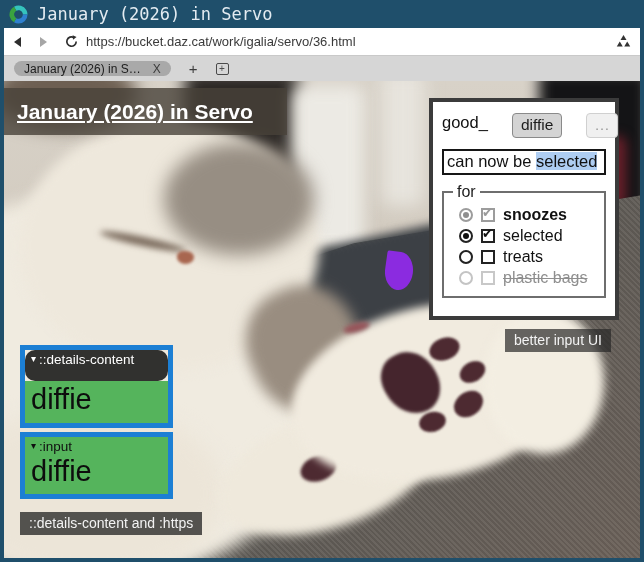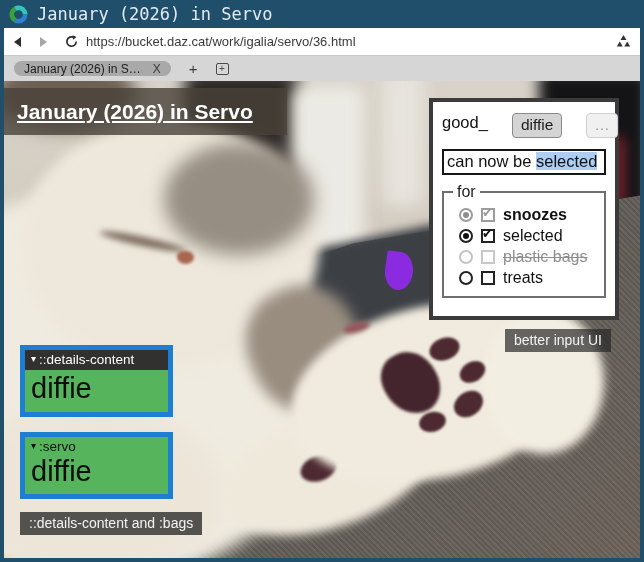--- a/index.html
+++ b/index.html
@@ -101,21 +101,21 @@
   .caption { position:absolute; background:rgba(40,40,40,0.70); color:#f3f3f3; font-size:14px; padding:3px 9px 4px; white-space:nowrap; }
   .cap-input { left:501px; top:248px; }
   .cap-details { left:16px; top:431px; background:rgba(32,32,32,0.75); }
 
   .purple-blob { position:absolute; left:381px; top:171px; width:28px; height:38px; background:#8b2be0;
                  border-radius:6% 58% 54% 58%; transform:rotate(8deg); }
 
   .details-box { position:absolute; left:16px; width:153px; border:5px solid #1c7fd4; }
   .box1 { top:264px; }
   .box2 { top:351px; background:#55b45c; }
-  .summary-dark { background:#31312f; color:#ffffff; font-size:13.5px; padding:2px 6px 3px; white-space:nowrap; }
+  .summary-dark { background:#31312f; color:#ffffff; font-size:13.5px; padding:2px 6px 14px; white-space:nowrap;border-radius:10px; }
   .summary-green { color:#101010; font-size:13.5px; padding:2px 6px 0; white-space:nowrap; }
   .details-body { background:#55b45c; color:#0d0d0d; font-size:29px; line-height:1.22; padding:1px 6px 6px; }
   .box2 .details-body { padding:0 6px 5px; }
   .marker { font-size:10px; vertical-align:2px; margin-right:3px; }
 </style>
 </head>
 <body>
 
 <div class="window">
 
@@ -212,40 +212,40 @@
           <span class="radio" data-state="checked-disabled"></span>
           <span class="checkbox" data-state="checked-disabled"></span>
           <span class="opt-label" data-style="bold">snoozes</span>
         </div>
         <div class="opt-row">
           <span class="radio" data-state="checked"></span>
           <span class="checkbox" data-state="checked"></span>
           <span class="opt-label" data-style="normal">selected</span>
         </div>
         <div class="opt-row">
+          <span class="radio" data-state="unchecked"></span>
+          <span class="checkbox" data-state="unchecked"></span>
+          <span class="opt-label" data-style="normal">treats</span>
+        </div>
+        <div class="opt-row">
           <span class="radio" data-state="disabled"></span>
           <span class="checkbox" data-state="disabled"></span>
           <span class="opt-label" data-style="strike">plastic bags</span>
         </div>
-        <div class="opt-row">
-          <span class="radio" data-state="unchecked"></span>
-          <span class="checkbox" data-state="unchecked"></span>
-          <span class="opt-label" data-style="normal">treats</span>
-        </div>
       </fieldset>
     </div>
 
     <div class="caption cap-input">better input UI</div>
 
     <div class="details-box box1">
       <div class="summary-dark"><span class="marker">▾</span><span>::details-content</span></div>
       <div class="details-body">diffie</div>
     </div>
 
     <div class="details-box box2">
-      <div class="summary-green"><span class="marker">▾</span><span>:servo</span></div>
+      <div class="summary-green"><span class="marker">▾</span><span>:input</span></div>
       <div class="details-body">diffie</div>
     </div>
 
-    <div class="caption cap-details">::details-content and :bags</div>
+    <div class="caption cap-details">::details-content and :https</div>
 
   </div>
 </div>
 
 </body></html>

